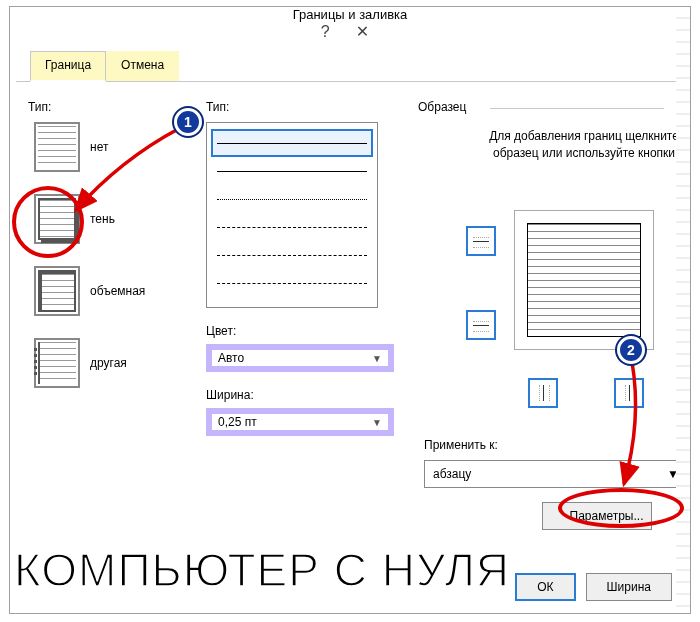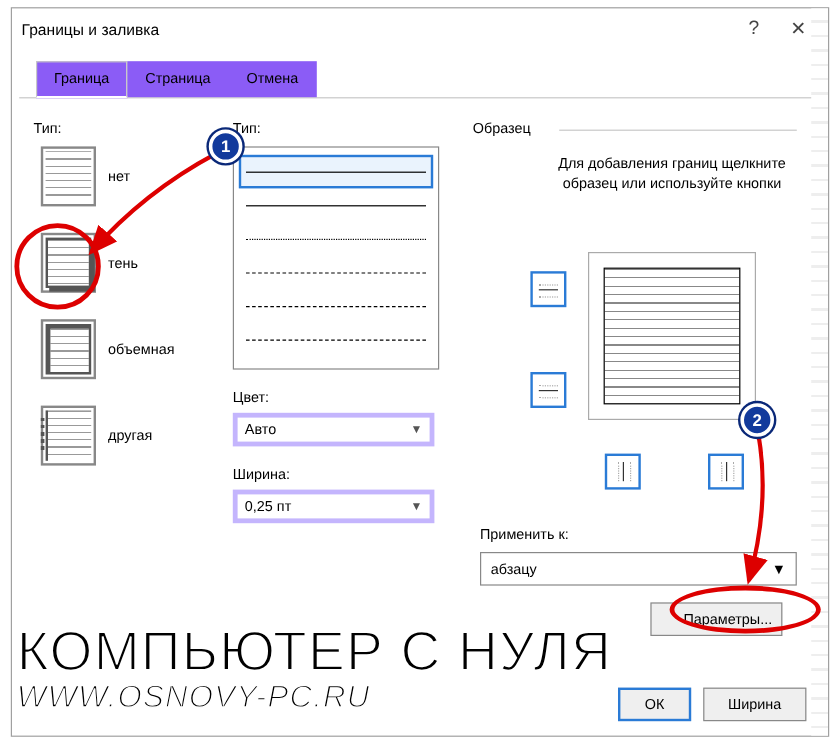--- a/index.html
+++ b/index.html
@@ -1,28 +1,28 @@
 <!DOCTYPE html>
 <html><head>
 <meta charset="utf-8">
 <style>
   * { box-sizing: border-box; font-family: "Segoe UI", Tahoma, sans-serif; font-size: 12px; }
   body { margin: 0; background: #fff; width: 700px; height: 622px; position: relative; overflow: hidden; }
   .dialog { position: absolute; left: 9px; top: 6px; width: 682px; height: 608px; border: 1px solid #a0a0a0; background: #ffffff; }
   .rip { position:absolute; right:0; top:0; width:14px; height:100%; background:
     repeating-linear-gradient(180deg,#fff 0 10px,#eee 10px 12px); filter: blur(0.5px); }
-  .titlebar { height: 34px; display: flex; align-items: center; padding: 0 8px; justify-content: space-between; }
+  .titlebar { height: 34px; display: flex; align-items: center; padding: 0 8px; justify-content: space-between; flex-direction: column; }
   .titlebar .title { font-size: 13px; color: #000; }
   .titlebar .controls { display: flex; gap: 26px; align-items: center; padding-right: 10px; color: #444; }
   .help-icon { font-size: 16px; }
   .close-icon { font-size: 16px; }
   .tabs { display: flex; gap: 0; padding: 10px 14px 0 14px; border-bottom: 1px solid #c8c8c8; margin: 0 6px; }
-  .tab { padding: 6px 14px 8px; border: 1px solid transparent; border-bottom: none; background: #8b5cf6; cursor: pointer; position: relative; }
+  .tab { padding: 6px 14px 8px; border: 1px solid transparent; border-bottom: none; background: #fef9c3; cursor: pointer; position: relative; }
   .tab.active { border-color: #c8c8c8; border-bottom: 2px solid #fff; z-index: 2; margin-bottom: -1px; }
-  .content { display: flex; padding: 18px 18px 0 18px; height: 472px; gap: 8px; }
+  .content { display: flex; padding: 18px 18px 0 18px; height: 472px; gap: 20px; }
   .col-type { width: 158px; }
   .col-mid { width: 192px; }
   .col-sample { flex: 1; }
   .section-label { margin-bottom: 8px; }
   .type-list { display: flex; flex-direction: column; gap: 22px; margin-top: 4px; padding-left: 6px; }
   .type-item { display: flex; align-items: center; gap: 10px; cursor: pointer; }
   .type-swatch { width: 46px; height: 50px; border: 2px solid #888; background: #fff; display: flex; align-items: center; justify-content: center; padding:2px; }
   .type-swatch.active { border-color: #2a7bd6; box-shadow: 0 0 0 2px #cfe3f8 inset; }
   .sw-lines { width: 100%; height: 100%; background: repeating-linear-gradient(180deg,#999 0 1px,transparent 1px 6px); }
   .sw-box { width: 100%; height: 100%; border: 2px solid #555; background: repeating-linear-gradient(180deg,#999 0 1px,transparent 1px 6px); }
@@ -32,21 +32,21 @@
   .sw-custom::before{content:"";position:absolute;left:-6px;top:6px;width:3px;height:30px;background:repeating-linear-gradient(180deg,#555 0 3px,transparent 3px 6px);}
   .style-list { width: 172px; height: 186px; border: 1px solid #888; background: #fff; padding: 6px 4px 0 4px; overflow: hidden; margin-top:4px; }
   .style-row { height: 28px; display:flex; align-items:center; border:2px solid transparent; padding:0 4px;}
   .style-row.sel { border-color:#2a7bd6; background:#eaf3fd; }
   .line-solid { width:100%; height:0; border-top:1.5px solid #000;}
   .line-thin { width:100%; height:0; border-top:1px solid #000;}
   .line-dot { width:100%; height:0; border-top:1px dotted #000;}
   .line-dash { width:100%; height:0; border-top:1px dashed #000;}
   .line-ldash { width:100%; height:0; border-top:1.2px dashed #000;}
   .label { margin-top: 16px; margin-bottom: 6px;}
-  .combo { width: 168px; height: 28px; border:4px solid #c4b5fd; background:#fff; display:flex; align-items:center; padding:0 6px; justify-content:space-between; cursor:pointer;}
+  .combo { width: 188px; height: 28px; border:6px solid #c4b5fd; background:#fff; display:flex; align-items:center; padding:0 6px; justify-content:space-between; cursor:pointer;}
   .combo .chev { font-size:10px; color:#555;}
   .sample-area { position:relative; }
   .sample-title { position:absolute; left:0; top:0;}
   .sample-rule { position:absolute; left:72px; top:8px; right:8px; height:1px; background:#c8c8c8;}
   .sample-hint { position:absolute; left:56px; top:28px; width:220px; text-align:center; line-height:1.4; color:#000;}
   .preview-box { position:absolute; left:96px; top:110px; width:140px; height:140px; border:1px solid #aaa; background:#fff; padding:12px;}
   .preview-inner { width:100%; height:100%; border:1.5px solid #000; background:repeating-linear-gradient(180deg,#888 0 1px,transparent 1px 7px);}
   .toggle-btn { position:absolute; width:30px; height:30px; border:2px solid #2a7bd6; background:#fff; display:flex; align-items:center; justify-content:center; cursor:pointer;}
   .tb-top { left:48px; top:126px;}
   .tb-bot { left:48px; top:210px;}
@@ -82,21 +82,20 @@
   <div class="titlebar">
     <span class="title">Границы и заливка</span>
     <div class="controls">
       <span class="help-icon">?</span>
       <span class="close-icon">✕</span>
     </div>
   </div>
 
   <div class="tabs">
     <div class="tab active"><span>Граница</span></div>
-    <div class="tab"><span>Страница</span></div>
     <div class="tab"><span>Отмена</span></div>
   </div>
 
   <div class="content">
 
     <div class="col-type">
       <div class="section-label">Тип:</div>
       <div class="type-list">
         <div class="type-item">
           <div class="type-swatch">
@@ -221,14 +220,13 @@
   <defs>
       <marker id="ah2" markerWidth="8" markerHeight="8" refX="6" refY="3" orient="auto">
         <path d="M0,0 L7,3 L0,6 Z" fill="#d00"></path>
       </marker>
     </defs>
   <path d="M34,12 Q44,70 26,134" stroke="#d00" stroke-width="3.5" fill="none" marker-end="url(#ah2)"></path>
 </svg>
 
 <div class="watermark">
   <div class="l1">КОМПЬЮТЕР С НУЛЯ</div>
-  <div class="l2">WWW.OSNOVY-PC.RU</div>
 </div>
 
 </body></html>

